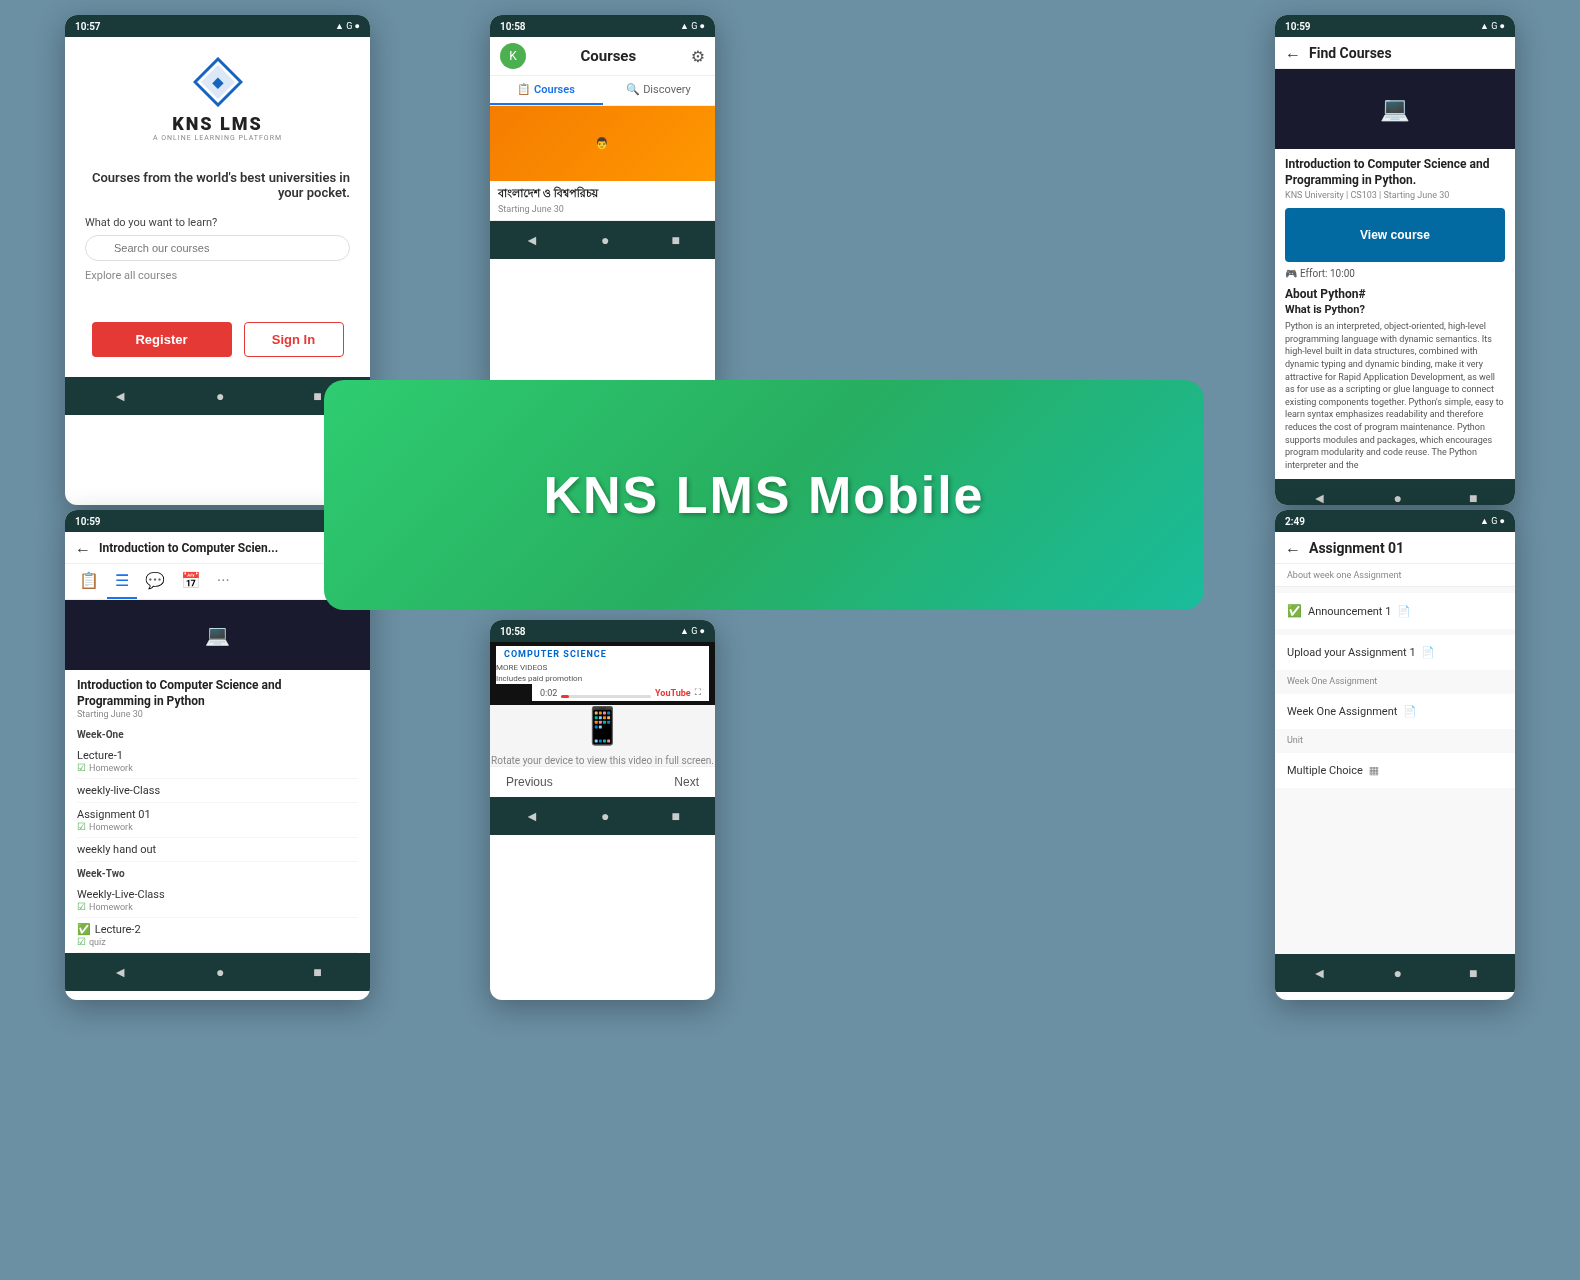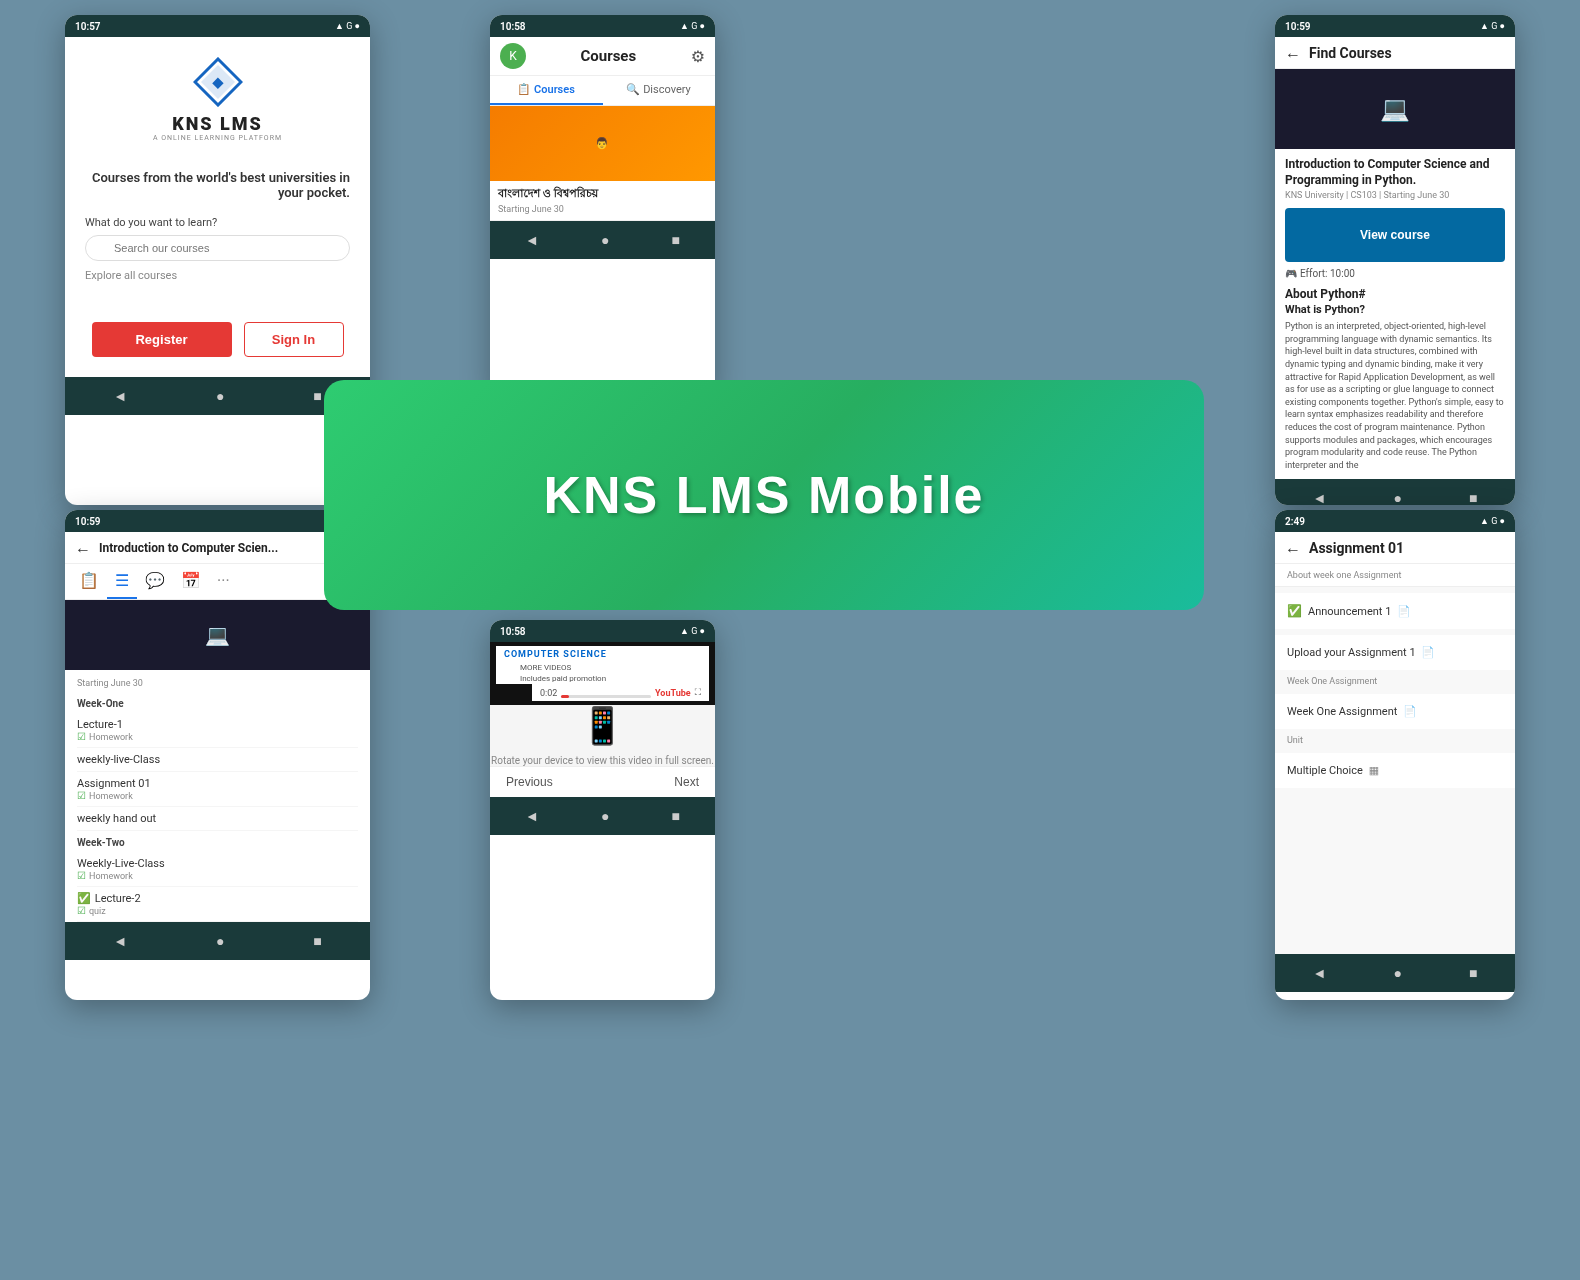--- a/index.html
+++ b/index.html
@@ -438,21 +438,21 @@
     .video-title-bar {
       background: #fff;
       padding: 3px 8px;
       font-size: 9px;
       font-weight: 700;
       color: #0066cc;
       letter-spacing: 1px;
     }
     .video-sub {
       background: #fff;
-      padding: 1px 24px;
+      padding: 1px 0;
       font-size: 8px;
       color: #555;
     }
     .video-progress {
       background: #fff;
       padding: 3px 8px;
       display: flex;
       align-items: flex-end;
       gap: 4px;
       margin-left: 36px;
@@ -672,20 +672,21 @@
     </div>
     <div class="course-tab-bar">
       <div class="course-tab">📋</div>
       <div class="course-tab active">☰</div>
       <div class="course-tab">💬</div>
       <div class="course-tab">📅</div>
       <div class="course-tab">···</div>
     </div>
     <div class="course-hero-sm">💻</div>
     <div class="course-detail-header">
+      <h3>Introduction to Computer Science and Programming in Python</h3>
       <p>Starting June 30</p>
     </div>
 
     <div class="week-section">
       <div class="week-label">Week-One</div>
       <div class="week-item">
         <div>Lecture-1</div>
         <div class="week-item-sub">
           <span class="check-icon">☑</span>
           <span>Homework</span>

